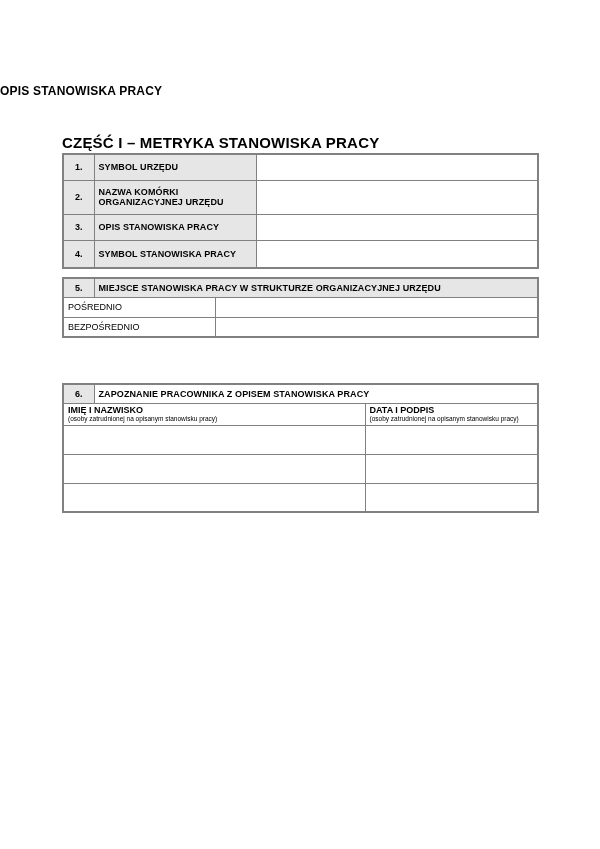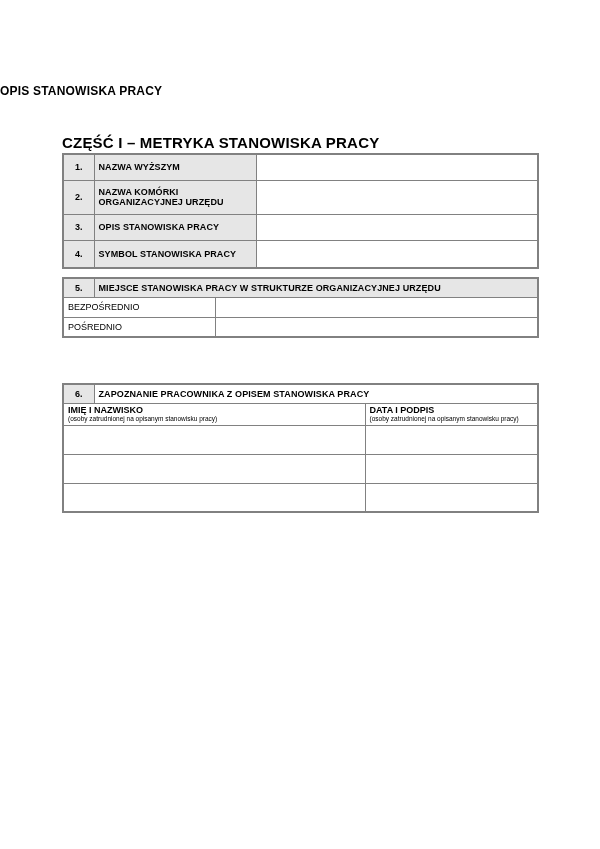--- a/index.html
+++ b/index.html
@@ -105,21 +105,21 @@
 
   <table class="form t1">
     <colgroup>
         <col style="width:31px">
         <col style="width:162px">
         <col style="width:282px">
       </colgroup>
     <tbody>
         <tr class="r26">
       <td class="num">1.</td>
-      <td class="lbl gray">NAZWA WYŻSZYM</td>
+      <td class="lbl gray">SYMBOL URZĘDU</td>
       <td class="val"></td>
     </tr>
     <tr class="r34">
       <td class="num">2.</td>
       <td class="lbl gray">NAZWA KOMÓRKI ORGANIZACYJNEJ URZĘDU</td>
       <td class="val"></td>
     </tr>
     <tr class="r26">
       <td class="num">3.</td>
       <td class="lbl gray">OPIS STANOWISKA PRACY</td>
@@ -138,25 +138,25 @@
         <col style="width:31px">
         <col style="width:121px">
         <col style="width:323px">
       </colgroup>
     <tbody>
         <tr class="r19">
       <td class="num">5.</td>
       <td class="lbl gray" colspan="2">MIEJSCE STANOWISKA PRACY W STRUKTURZE ORGANIZACYJNEJ URZĘDU</td>
     </tr>
     <tr class="r20">
-      <td class="plain" colspan="2">BEZPOŚREDNIO</td>
+      <td class="plain" colspan="2">POŚREDNIO</td>
       <td class="val"></td>
     </tr>
     <tr class="r20">
-      <td class="plain" colspan="2">POŚREDNIO</td>
+      <td class="plain" colspan="2">BEZPOŚREDNIO</td>
       <td class="val"></td>
     </tr>
   </tbody>
     </table>
 
   <table class="form t3">
     <colgroup>
         <col style="width:31px">
         <col style="width:271px">
         <col style="width:173px">

